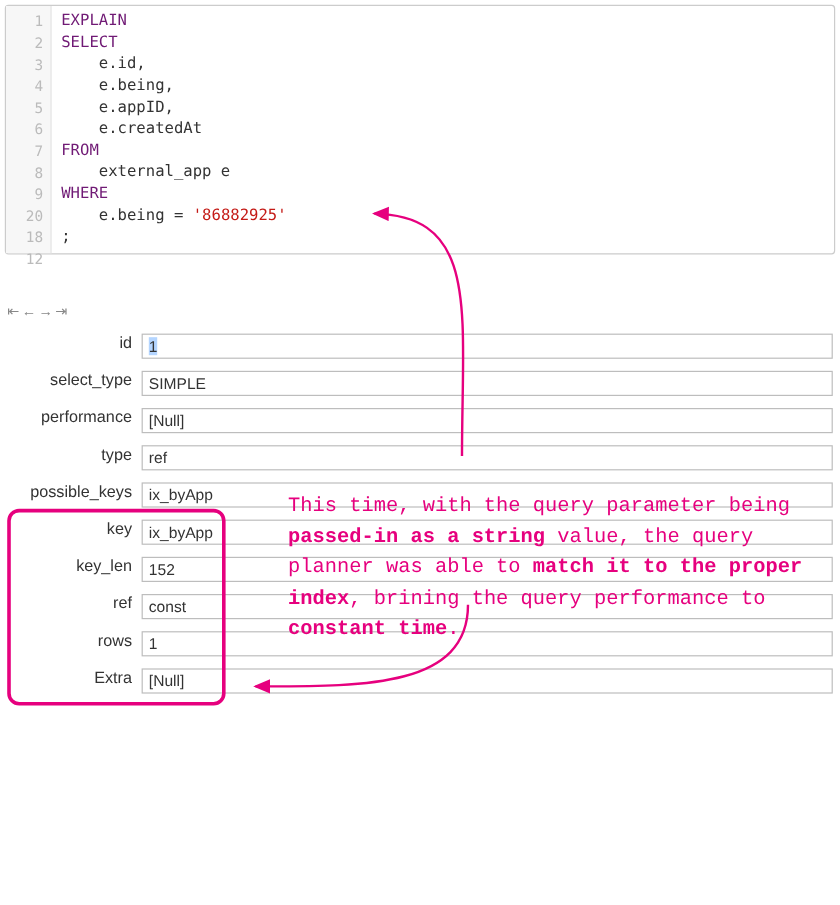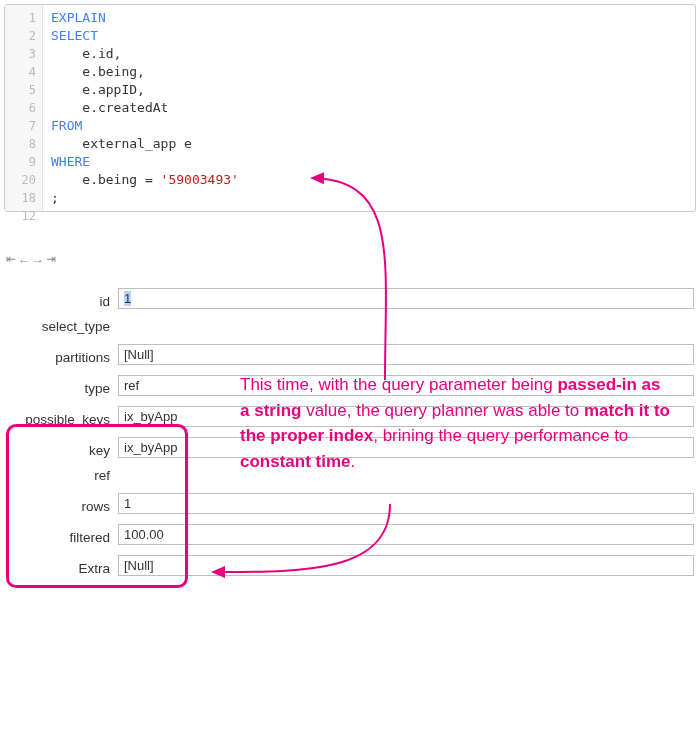--- a/index.html
+++ b/index.html
@@ -31,37 +31,36 @@
     font-size: 12px;
     line-height: 18px;
   }
   .code {
     padding: 4px 8px 4px 46px;
     font-family: Menlo, Consolas, monospace;
     font-size: 13px;
     line-height: 18px;
     white-space: pre;
   }
-  .kw { color: #3b82f6; }
+  .kw { color: #701a75; }
   .str { color: #c41a16; }
   .toolbar {
     display: flex;
     gap: 2px;
     padding: 40px 6px 8px 6px;
     color: #888;
   }
   .toolbar span { font-size: 12px; cursor: pointer; user-select: none; }
   .results {
     padding: 4px 6px 10px 6px;
   }
   .row {
     display: flex;
-    align-items: flex-end;
+    align-items: flex-start;
     margin-bottom: 10px;
-    margin-top: 10px;
   }
   .row .label {
     width: 112px;
     text-align: right;
     padding-right: 8px;
     color: #333;
     font-size: 13.5px;
   }
   .row .field {
     flex: 1;
@@ -77,22 +76,23 @@
     position: absolute;
     border: 3px solid #e6007e;
     border-radius: 10px;
     pointer-events: none;
   }
   .callout {
     position: absolute;
     color: #e6007e;
     font-size: 17px;
     line-height: 1.5;
-    font-family: Liberation Sans, sans-serif;
+    font-family: Liberation Mono, monospace;
     width: 430px;
+    margin-top: 38px;
   }
   .callout b { font-weight: bold; }
   svg.arrow {
     position: absolute;
     pointer-events: none;
     overflow: visible;
   }
   .results-wrap { position: relative; }
   .sel { background: #b4d5ff; }
 </style>
@@ -116,67 +116,69 @@
   </div>
   <div class="code"><span class="kw">EXPLAIN</span>
 <span class="kw">SELECT</span>
     <span>e.id,</span>
     <span>e.being,</span>
     <span>e.appID,</span>
     <span>e.createdAt</span>
 <span class="kw">FROM</span>
     <span>external_app e</span>
 <span class="kw">WHERE</span>
-    <span>e.being = </span><span class="str">'59003493'</span>
+    <span>e.being = </span><span class="str">'86882925'</span>
 <span>;</span>
 </div>
 </div>
 
 <div class="toolbar">
   <span>⇤</span>
   <span>←</span>
   <span>→</span>
   <span>⇥</span>
 </div>
 
 <div class="results-wrap">
   <div class="results">
     <div class="row">
         <div class="label">id</div>
         <div class="field"><span class="sel">1</span></div>
       </div>
     <div class="row">
         <div class="label">select_type</div>
-      </div>
-    <div class="row">
-        <div class="label">partitions</div>
+        <div class="field">SIMPLE</div>
+      </div>
+    <div class="row">
+        <div class="label">performance</div>
         <div class="field">[Null]</div>
       </div>
     <div class="row">
         <div class="label">type</div>
         <div class="field">ref</div>
       </div>
     <div class="row">
         <div class="label">possible_keys</div>
         <div class="field">ix_byApp</div>
       </div>
     <div class="row">
         <div class="label">key</div>
         <div class="field">ix_byApp</div>
       </div>
     <div class="row">
+        <div class="label">key_len</div>
+        <div class="field">152</div>
+      </div>
+    <div class="row">
         <div class="label">ref</div>
+        <div class="field">const</div>
       </div>
     <div class="row">
         <div class="label">rows</div>
         <div class="field">1</div>
-      </div>
-    <div class="row">
-        <div class="label">filtered</div>
-        <div class="field">100.00</div>
       </div>
     <div class="row">
         <div class="label">Extra</div>
         <div class="field">[Null]</div>
       </div>
   </div>
 
   <div class="highlight-box" style="left:6px; top:150px; width:182px; height:164px;"></div>
 
   <div class="callout" style="left:240px; top:98px;">

